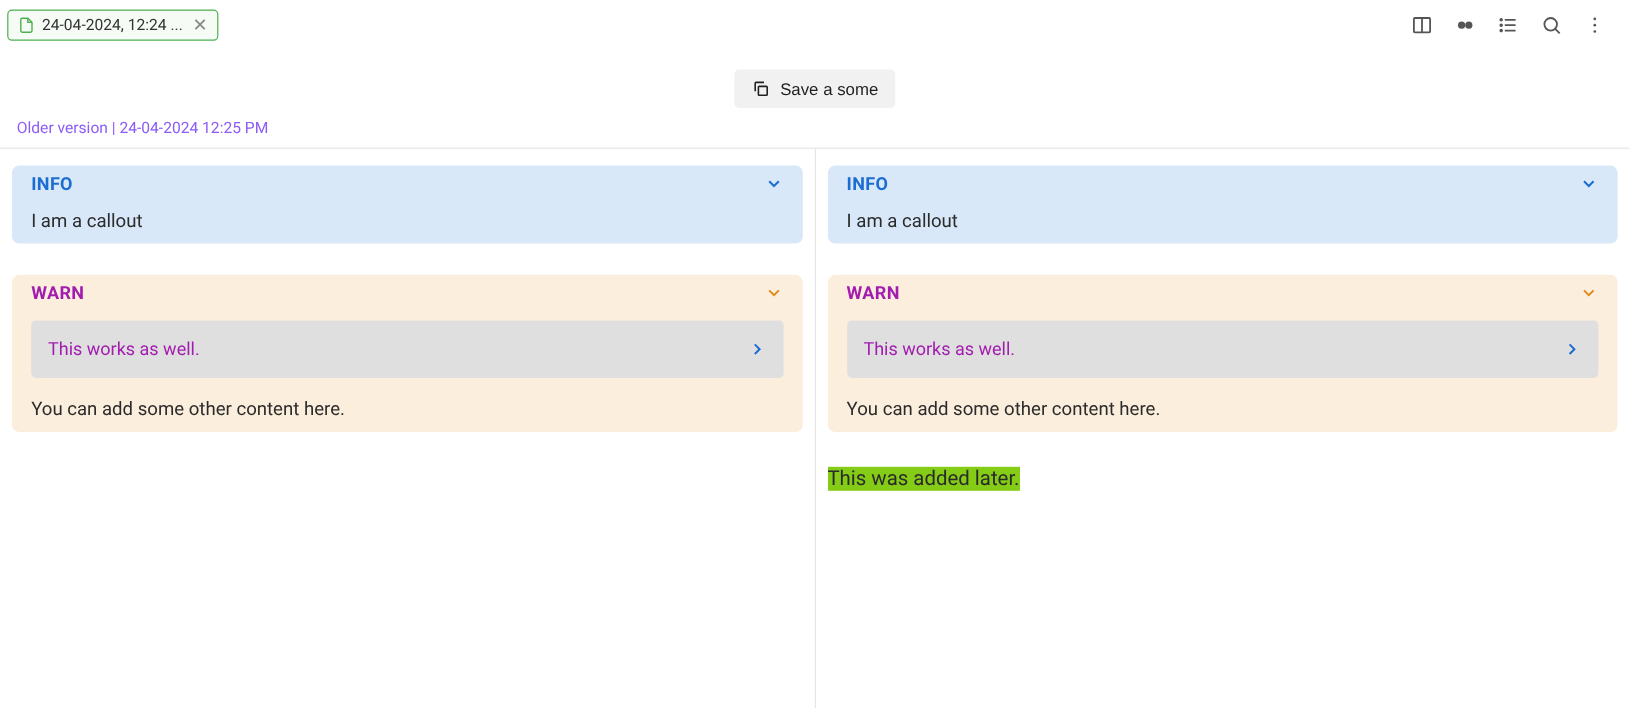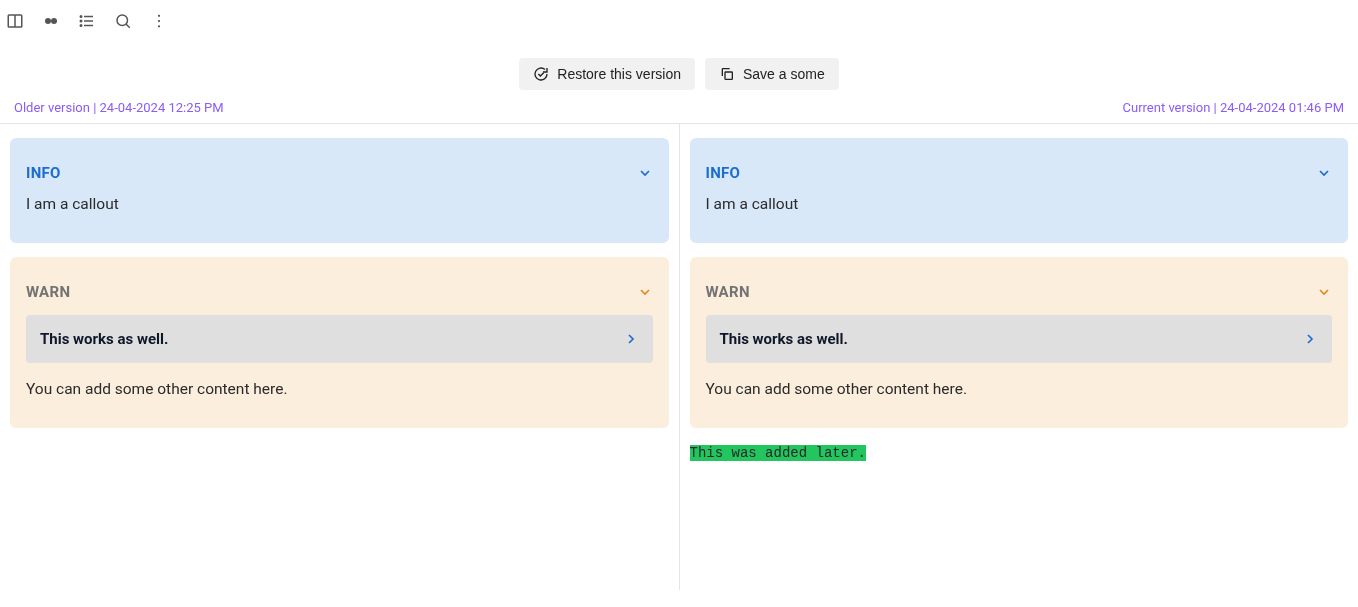--- a/index.html
+++ b/index.html
@@ -18,45 +18,53 @@
 .action-row { display: flex; gap: 10px; justify-content: center; margin-top: 12px; }
 .btn { display: inline-flex; align-items: center; gap: 8px; background: #f1f1f1; border: none; border-radius: 4px; padding: 8px 14px; font-size: 14px; color: #222; cursor: pointer; }
 .btn svg { width: 16px; height: 16px; }
 
 .version-row { display: flex; justify-content: space-between; font-size: 13px; color: #8b5cf6; padding: 10px 14px 8px 14px; }
 
 .compare { display: flex; border-top: 1px solid #e5e5e5; height: calc(607px - 140px); }
 .pane { flex: 1; padding: 14px 10px; overflow-y: auto; }
 .pane.left { border-right: 1px solid #e5e5e5; }
 
-.callout { border-radius: 6px; padding: 26px 16px; margin-bottom: 14px; }
+.callout { border-radius: 6px; padding: 6px 16px; margin-bottom: 26px; }
 .callout-info { background: #d9e8f9; }
 .callout-warn { background: #fceedd; }
 .callout-header { display: flex; justify-content: space-between; align-items: center; margin-bottom: 10px; }
 .callout-title { font-weight: 700; font-size: 15px; letter-spacing: 0.3px; }
 .callout-info .callout-title { color: #1b6dd1; }
-.callout-warn .callout-title { color: #737373; text-align: center; }
+.callout-warn .callout-title { color: #a21caf; text-align: center; }
 .callout-body { font-size: 15.5px; color: #2b2b2b; line-height: 1.6; }
 .chev { width: 16px; height: 16px; }
 .callout-info .chev { color: #1b6dd1; }
 .callout-warn .chev { color: #e08a1e; }
 
 .nested { background: #dfdfdf; border-radius: 4px; padding: 12px 14px; margin: 14px 0; display: flex; justify-content: space-between; align-items: center; }
-.nested-title { color: #0f172a; font-weight: 700; font-size: 15px; }
+.nested-title { color: #a21caf; font-weight: 400; font-size: 15px; }
 .nested .chev { color: #1b6dd1; }
 
 .del-word { background: #f3b1a6; text-decoration: line-through; }
 .add-word { background: #b7e2b1; }
-.added-para { background: #22c55e; display: inline; font-size: 14px; line-height: 1.6; font-family: Liberation Mono, monospace; }
+.added-para { background: #84cc16; display: inline; font-size: 17px; line-height: 1.6; }
 .para-wrap { margin-bottom: 14px; }
 </style>
 </head>
 <body>
 
 <div class="topbar">
+  <div class="tab">
+    <svg viewBox="0 0 24 24" fill="none" stroke="#4caf50" stroke-width="2">
+        <path d="M14 2H6a2 2 0 0 0-2 2v16a2 2 0 0 0 2 2h12a2 2 0 0 0 2-2V8z"></path>
+        <polyline points="14 2 14 8 20 8"></polyline>
+      </svg>
+    <span>24-04-2024, 12:24 ...</span>
+    <span class="close">✕</span>
+  </div>
   <div class="topbar-icons">
     <div class="ic">
         <svg viewBox="0 0 24 24" fill="none" stroke="currentColor" stroke-width="2">
           <rect x="3" y="4" width="18" height="16" rx="1"></rect>
           <line x1="12" y1="4" x2="12" y2="20"></line>
         </svg>
       </div>
     <div class="ic">
         <svg viewBox="0 0 24 24" fill="currentColor">
           <circle cx="8" cy="12" r="4"></circle>
@@ -86,39 +94,30 @@
           <circle cx="12" cy="19" r="1.5"></circle>
         </svg>
       </div>
   </div>
 </div>
 
 <div class="title-area">
   <div class="action-row">
     <button class="btn">
       <svg viewBox="0 0 24 24" fill="none" stroke="currentColor" stroke-width="2">
-          <path d="M21 12a9 9 0 1 1-3-6.7"></path>
-          <polyline points="21 3 21 9 15 9"></polyline>
-          <polyline points="8 12 11 15 16 10"></polyline>
-        </svg>
-      <span>Restore this version</span>
-    </button>
-    <button class="btn">
-      <svg viewBox="0 0 24 24" fill="none" stroke="currentColor" stroke-width="2">
           <rect x="9" y="9" width="11" height="11" rx="1"></rect>
           <path d="M5 15V5a1 1 0 0 1 1-1h10"></path>
         </svg>
       <span>Save a some</span>
     </button>
   </div>
 </div>
 
 <div class="version-row">
   <div><span>Older version | </span><span>24-04-2024 12:25 PM</span></div>
-  <div><span>Current version | </span><span>24-04-2024 01:46 PM</span></div>
 </div>
 
 <div class="compare">
 
   <div class="pane left">
     <div class="callout callout-info">
       <div class="callout-header">
         <span class="callout-title">INFO</span>
         <svg class="chev" viewBox="0 0 24 24" fill="none" stroke="currentColor" stroke-width="2.5">
             <polyline points="6 9 12 15 18 9"></polyline>

